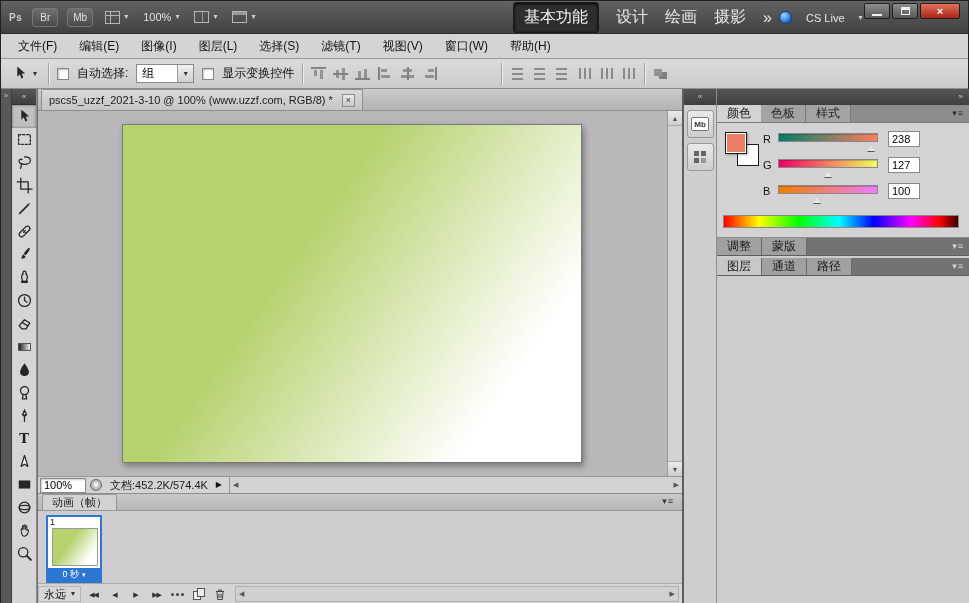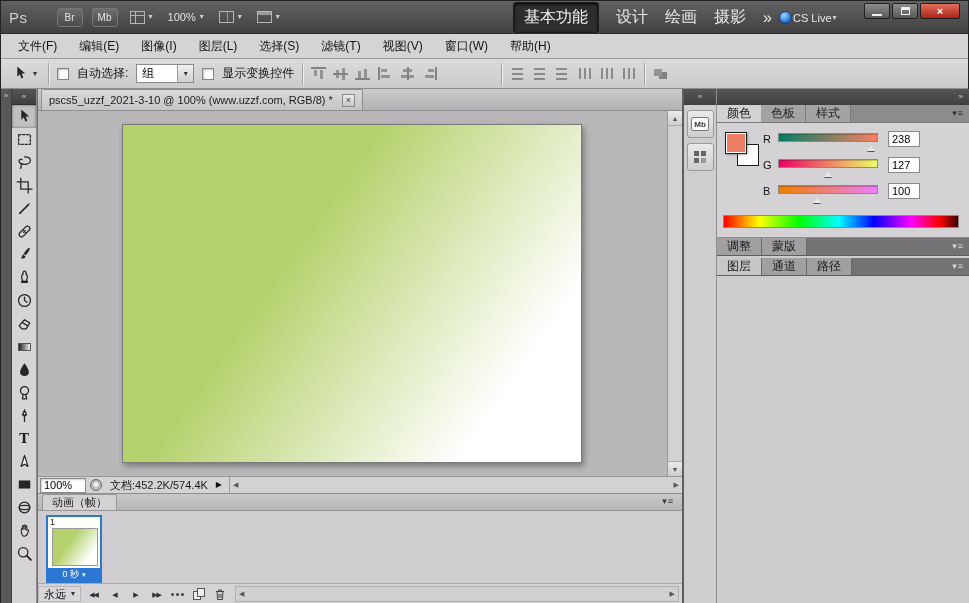--- a/index.html
+++ b/index.html
@@ -2,32 +2,32 @@
 <html><head>
 <meta charset="utf-8">
 <style>
   *{margin:0;padding:0;box-sizing:border-box}
   html,body{width:969px;height:603px}
   body{font-family:"Liberation Sans","DejaVu Sans",sans-serif;overflow:hidden;background:#6f6d6f}
   .app{position:relative;width:969px;height:603px;border:1px solid #222;background:#6f6d6f}
 
   
   .titlebar{position:absolute;left:0;top:0;width:100%;height:33px;background:linear-gradient(#626262,#414141);border-bottom:1px solid #2d2d2d;display:flex;align-items:center;gap:9px;padding:0 8px}
-  .logo{color:#cfcfcf;font-weight:normal;font-size:15px;letter-spacing:.5px;margin-right:20px}
+  .logo{color:#cfcfcf;font-weight:bold;font-size:10px;letter-spacing:.5px;margin-right:1px}
   .tb-btn{height:19px;min-width:26px;padding:0 4px;border:1px solid #787878;border-radius:3px;background:linear-gradient(#6f6f6f,#4a4a4a);color:#e3e3e3;font-size:10px;display:flex;align-items:center;justify-content:center}
   .tb-drop{display:flex;align-items:center;gap:4px;padding:0 3px}
   .caret{font-size:8px;color:#cfcfcf;line-height:1}
   .zoom-label{color:#e2e2e2;font-size:11px}
   .ic-extras{width:15px;height:13px;border:1px solid #b5b5b5;background:linear-gradient(#b5b5b5,#b5b5b5) 0 3px/15px 1px no-repeat,linear-gradient(#b5b5b5,#b5b5b5) 4px 0/1px 13px no-repeat}
   .ic-arrange{width:15px;height:12px;border:1px solid #b5b5b5;background:linear-gradient(#9a9a9a,#9a9a9a) 7px 0/1px 12px no-repeat}
   .ic-screen{width:15px;height:12px;border:1px solid #b5b5b5;background:linear-gradient(#9a9a9a 0 3px,transparent 3px)}
   .workspaces{position:absolute;left:512px;top:0;height:33px;display:flex;align-items:center;gap:17px}
   .ws{color:#e8e8e8;font-size:16px}
   .ws.active{background:#2e2e2e;border:1px solid #1b1b1b;border-radius:3px;box-shadow:inset 0 1px 3px #000;padding:4px 10px;color:#f5f5f5}
-  .cslive{position:absolute;left:778px;top:0;height:33px;display:flex;align-items:center;gap:1px}
+  .cslive{position:absolute;left:778px;top:0;height:33px;display:flex;align-items:center;gap:14px}
   .cs-circle{width:13px;height:13px;border-radius:50%;background:radial-gradient(circle at 35% 30%,#9fd4ff,#1a66c9 75%);border:1px solid #0d3f85}
   .cs-text{color:#e8e8e8;font-size:11px}
   .winbtns{position:absolute;right:8px;top:2px;display:flex;gap:2px}
   .winbtn{width:26px;height:16px;border:1px solid #1f1f1f;border-radius:2px;background:linear-gradient(#8d8d8d,#585858);display:flex;align-items:center;justify-content:center}
   .winbtn.close{width:40px;background:linear-gradient(#e4705c,#a92417);color:#fff;font-size:11px;font-weight:bold}
   .g-min{width:10px;height:2px;background:#f0f0f0;margin-top:7px}
   .g-restore{width:9px;height:8px;border:1px solid #f0f0f0;box-shadow:inset 0 2px 0 #f0f0f0}
 
   
   .menubar{position:absolute;top:33px;left:0;width:100%;height:25px;background:#d6d3d6;border-bottom:1px solid #9a989a;display:flex;align-items:center;padding-left:6px}

